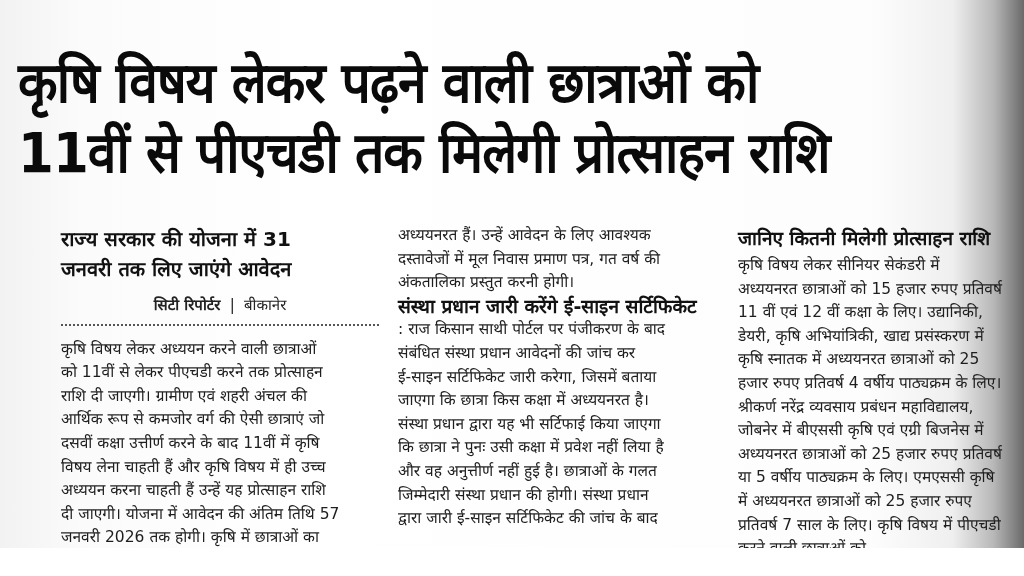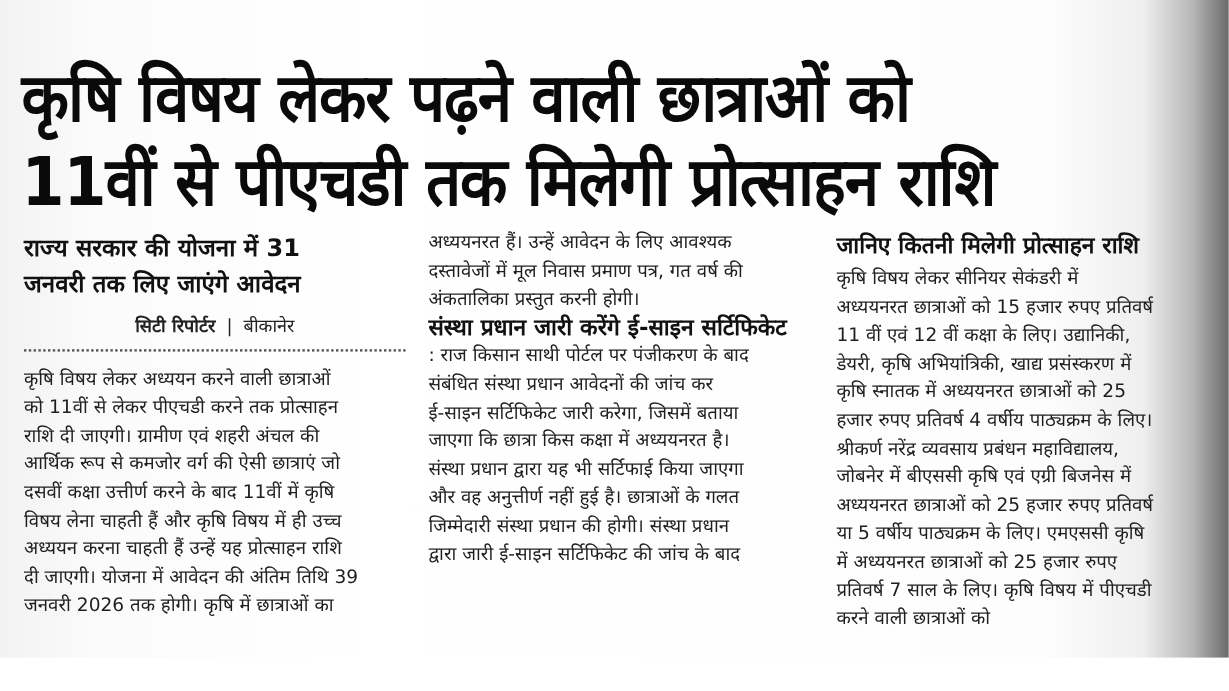--- a/index.html
+++ b/index.html
@@ -15,21 +15,21 @@
     overflow:hidden;
   }
   .headline {
     position:absolute; left:18px; top:48px; width:990px;
     font-family:"DejaVu Sans", sans-serif; font-weight:bold;
     font-size:56px; line-height:70px; color:#0a0a0a;
     letter-spacing:-1px; white-space:nowrap;
     transform:scaleX(0.92); transform-origin:left top;
   }
   .col {
-    position:absolute; top:191px; font-size:15.5px; line-height:23.6px; color:#1e1e1e;
+    position:absolute; top:224px; font-size:15.5px; line-height:23.6px; color:#1e1e1e;margin-left:41px;
   }
   .col1 { left:20px; width:318px; }
   .col2 { left:357px; width:322px; }
   .col3 { left:697px; width:318px; }
   .subhead {
     font-weight:bold; font-size:20px; line-height:30px; color:#111;
     margin:0 0 10px 0;
   }
   .byline {
     text-align:center; font-size:15px; font-weight:bold; color:#222; margin:6px 0 4px 0;
@@ -69,35 +69,36 @@
     </div>
     <div class="dotted"></div>
     <div class="body-text">
       <div class="line">कृषि विषय लेकर अध्ययन करने वाली छात्राओं</div>
       <div class="line">को 11वीं से लेकर पीएचडी करने तक प्रोत्साहन</div>
       <div class="line">राशि दी जाएगी। ग्रामीण एवं शहरी अंचल की</div>
       <div class="line">आर्थिक रूप से कमजोर वर्ग की ऐसी छात्राएं जो</div>
       <div class="line">दसवीं कक्षा उत्तीर्ण करने के बाद 11वीं में कृषि</div>
       <div class="line">विषय लेना चाहती हैं और कृषि विषय में ही उच्च</div>
       <div class="line">अध्ययन करना चाहती हैं उन्हें यह प्रोत्साहन राशि</div>
-      <div class="line">दी जाएगी। योजना में आवेदन की अंतिम तिथि 39</div>
+      <div class="line">दी जाएगी। योजना में आवेदन की अंतिम तिथि 57</div>
       <div class="line">जनवरी 2026 तक होगी। कृषि में छात्राओं का</div>
     </div>
   </div>
 
   <div class="col col2">
     <div class="line">अध्ययनरत हैं। उन्हें आवेदन के लिए आवश्यक</div>
     <div class="line">दस्तावेजों में मूल निवास प्रमाण पत्र, गत वर्ष की</div>
     <div class="line">अंकतालिका प्रस्तुत करनी होगी।</div>
     <div class="sect-head">संस्था प्रधान जारी करेंगे ई-साइन सर्टिफिकेट</div>
     <div class="line">: राज किसान साथी पोर्टल पर पंजीकरण के बाद</div>
     <div class="line">संबंधित संस्था प्रधान आवेदनों की जांच कर</div>
     <div class="line">ई-साइन सर्टिफिकेट जारी करेगा, जिसमें बताया</div>
     <div class="line">जाएगा कि छात्रा किस कक्षा में अध्ययनरत है।</div>
     <div class="line">संस्था प्रधान द्वारा यह भी सर्टिफाई किया जाएगा</div>
+    <div class="line">कि छात्रा ने पुनः उसी कक्षा में प्रवेश नहीं लिया है</div>
     <div class="line">और वह अनुत्तीर्ण नहीं हुई है। छात्राओं के गलत</div>
     <div class="line">जिम्मेदारी संस्था प्रधान की होगी। संस्था प्रधान</div>
     <div class="line">द्वारा जारी ई-साइन सर्टिफिकेट की जांच के बाद</div>
   </div>
 
   <div class="col col3">
     <div class="box-head">जानिए कितनी मिलेगी प्रोत्साहन राशि</div>
     <div class="line">कृषि विषय लेकर सीनियर सेकंडरी में</div>
     <div class="line">अध्ययनरत छात्राओं को 15 हजार रुपए प्रतिवर्ष</div>
     <div class="line">11 वीं एवं 12 वीं कक्षा के लिए।  उद्यानिकी,</div>

